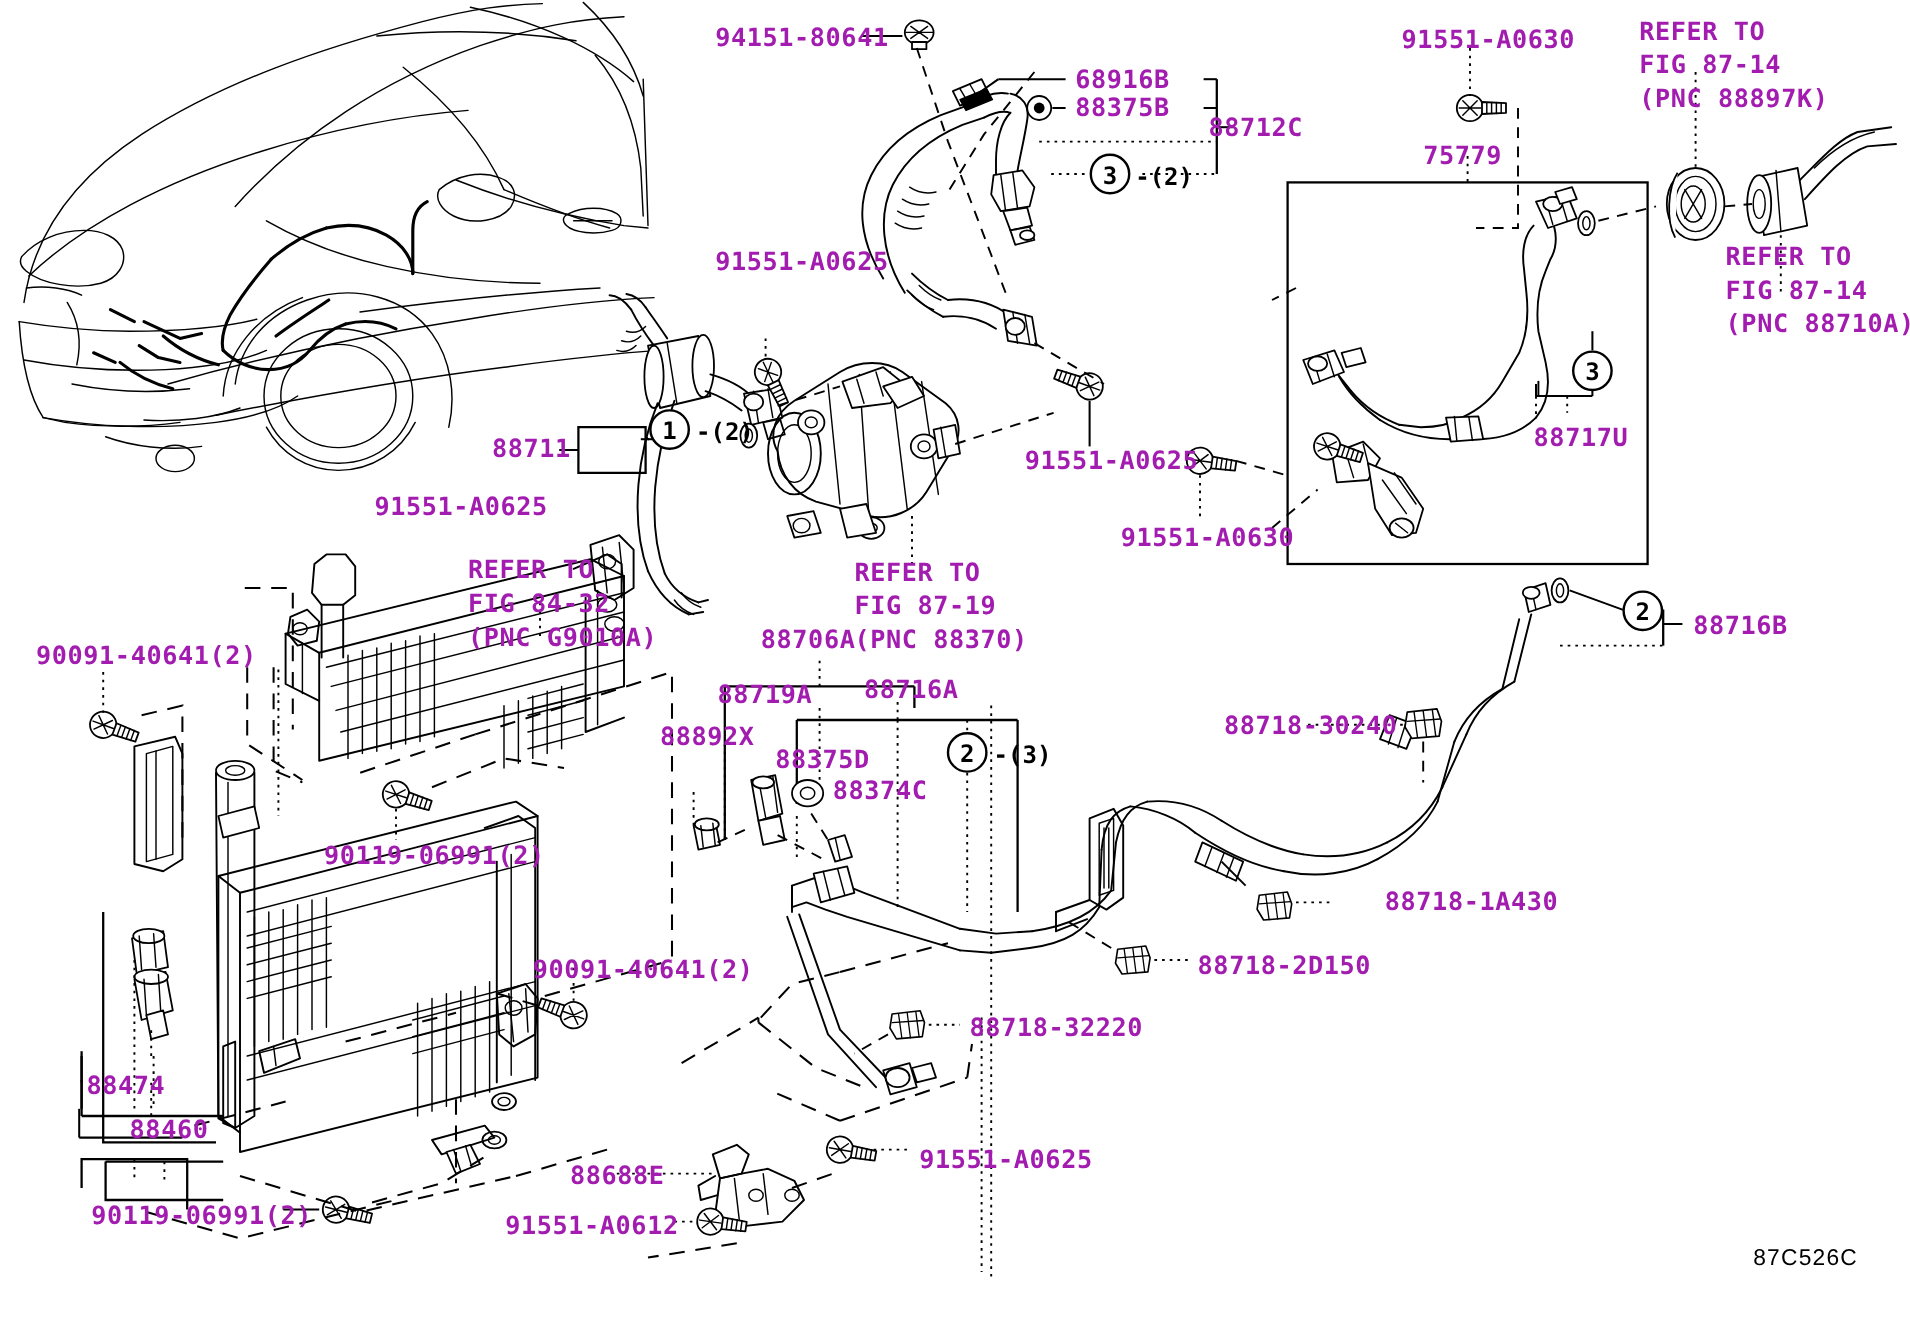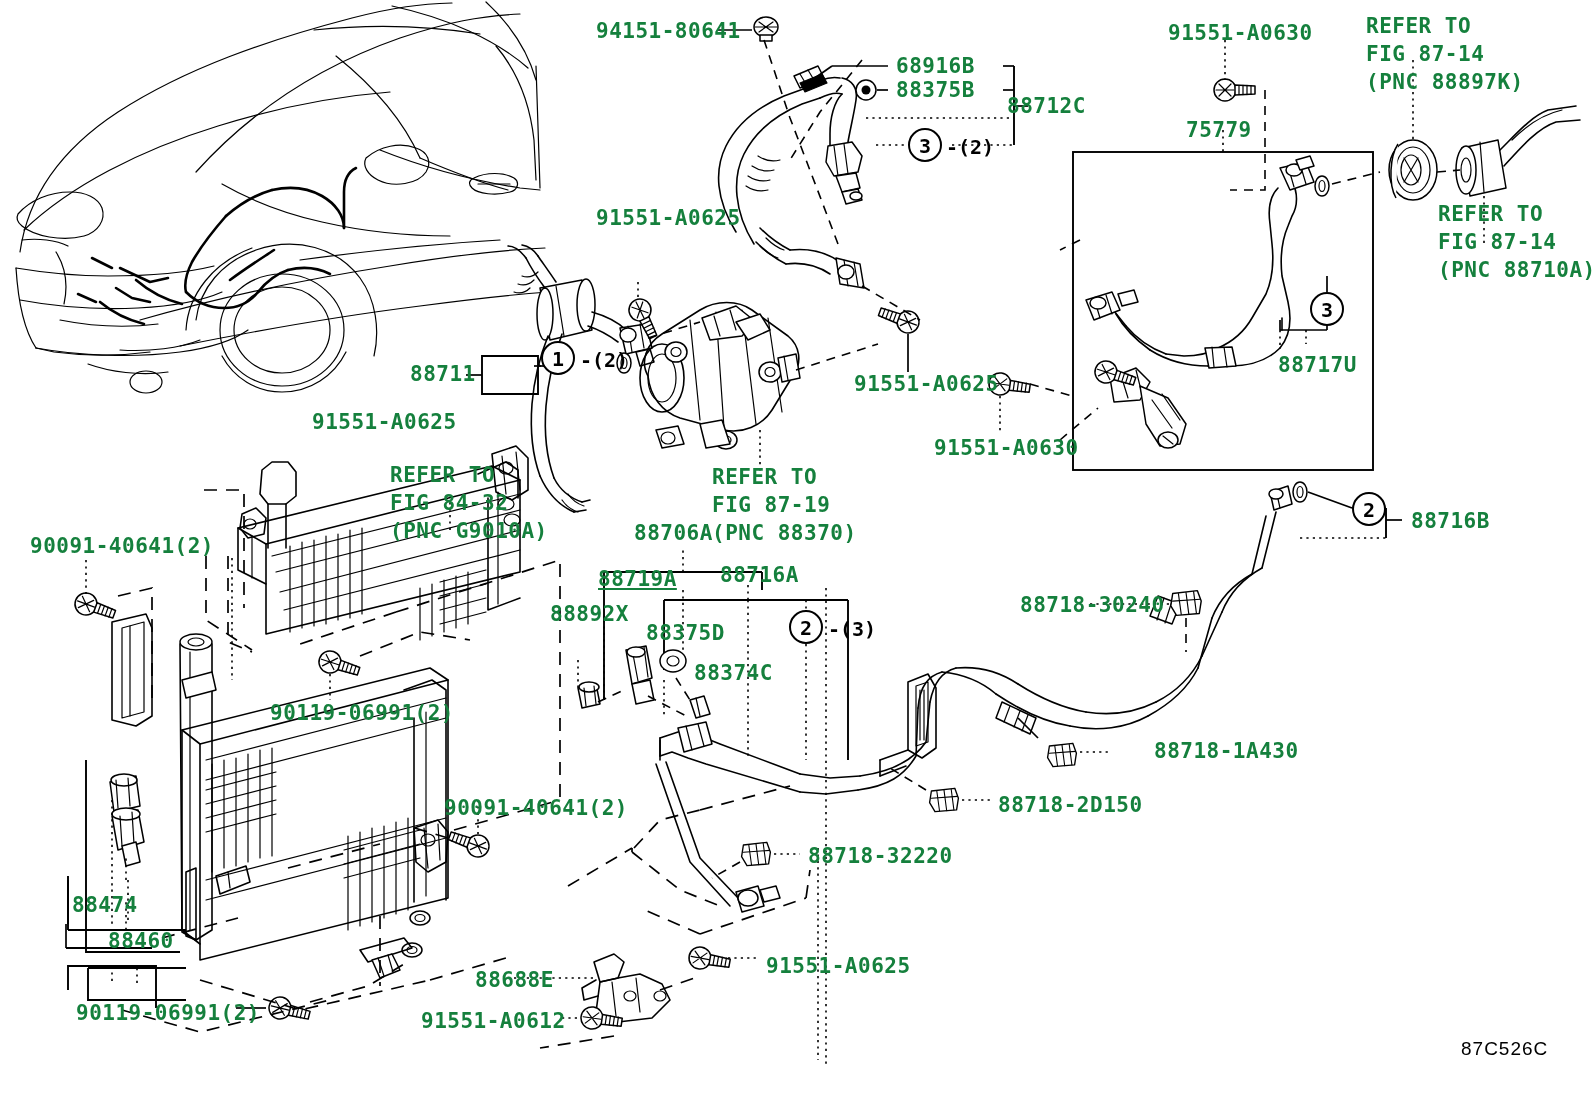--- a/index.html
+++ b/index.html
@@ -21,21 +21,21 @@
     left: 0; top: 0;
     width: 1592px;
     height: 1099px;
   }
   .lbl {
     position: absolute;
     font-family: "DejaVu Sans Mono", "Liberation Mono", monospace;
     font-size: 21px;
     font-weight: bold;
     letter-spacing: 0.5px;
-    color: #15803d;
+    color: #a21caf;
     white-space: pre;
     line-height: 26px;
   }
   .lbl.multi { line-height: 28px; }
   .figcode {
     position: absolute;
     font-family: "Liberation Sans", sans-serif;
     font-size: 19px;
     font-weight: normal;
     letter-spacing: 1px;
@@ -761,25 +761,25 @@
 FIG 84-32
 (PNC G9010A)</div>
   <div class="lbl multi" style="left:712px; top:463px;">REFER TO
 FIG 87-19
 (PNC 88370)</div>
 
   <div class="lbl" style="left:854px; top:371px;">91551-A0625</div>
   <div class="lbl" style="left:934px; top:435px;">91551-A0630</div>
 
   <div class="lbl" style="left:634px; top:520px;">88706A</div>
-  <div class="lbl" style="left:598px; top:566px;text-decoration:underline;">88719A</div>
+  <div class="lbl" style="left:598px; top:566px;">88719A</div>
   <div class="lbl" style="left:720px; top:562px;">88716A</div>
   <div class="lbl" style="left:550px; top:601px;">88892X</div>
   <div class="lbl" style="left:646px; top:620px;">88375D</div>
-  <div class="lbl" style="left:694px; top:646px;margin-top:14px;">88374C</div>
+  <div class="lbl" style="left:694px; top:646px;">88374C</div>
 
   <div class="lbl" style="left:30px; top:533px;">90091-40641(2)</div>
   <div class="lbl" style="left:270px; top:700px;">90119-06991(2)</div>
   <div class="lbl" style="left:444px; top:795px;">90091-40641(2)</div>
   <div class="lbl" style="left:72px; top:892px;">88474</div>
   <div class="lbl" style="left:108px; top:928px;text-align:center;">88460</div>
   <div class="lbl" style="left:76px; top:1000px;">90119-06991(2)</div>
 
   <div class="lbl" style="left:1020px; top:592px;">88718-30240</div>
   <div class="lbl" style="left:1118px; top:738px;margin-left:36px;">88718-1A430</div>

